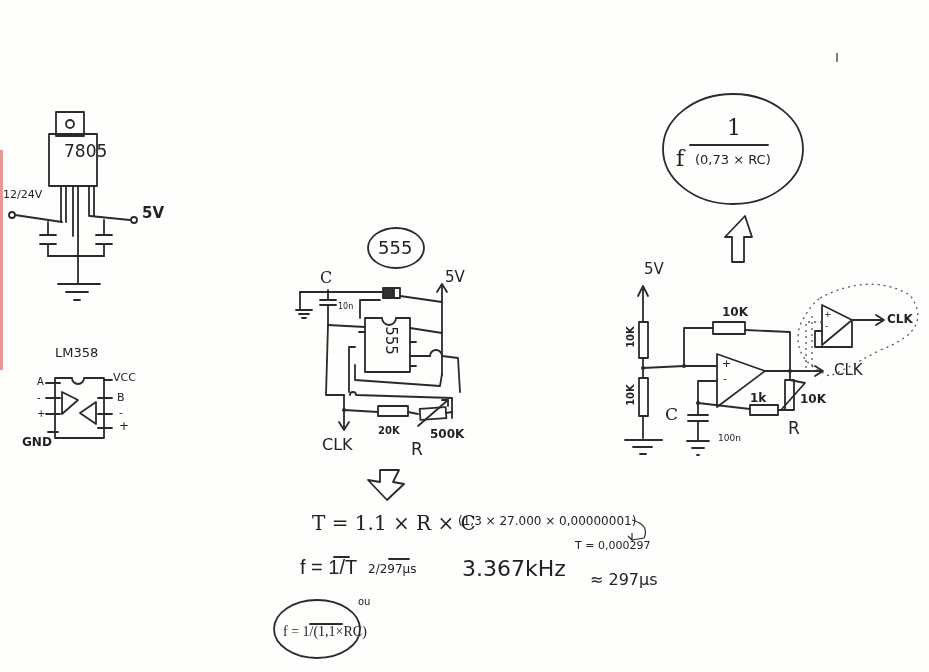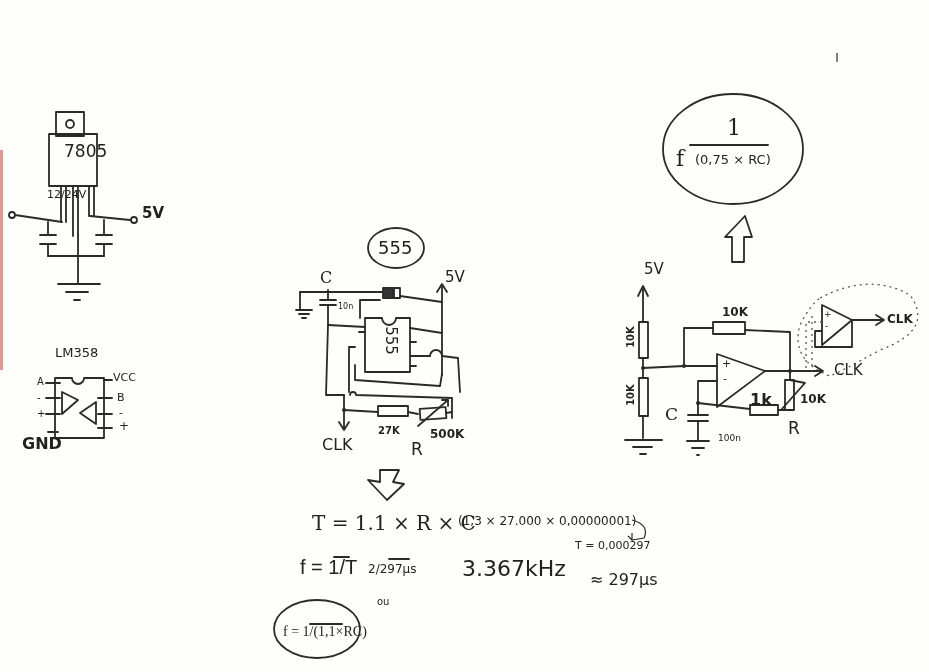--- a/index.html
+++ b/index.html
@@ -180,62 +180,62 @@
     <path class="ink" d="M822 331 L815 331 L815 347 L852 347 L852 320"></path>
     <path class="dash" d="M822 322 L806 322 L806 371"></path>
     <path class="dash" d="M812 316 L812 371"></path>
     <path class="dash" d="M820 298 Q870 272 910 295 Q935 330 880 350 Q840 372 830 376 Q790 360 800 325 Q810 305 820 298"></path>
   </g>
 
   <line class="thin" x1="837" y1="53" x2="837" y2="62"></line>
 </svg>
 
 <div class="lbl" style="left:52px;top:143px;font-size:17px;margin-left:12px;">7805</div>
-<div class="lbl" style="left:3px;top:189px;font-size:11px;padding-left:44px;">12/24V</div>
+<div class="lbl" style="left:3px;top:189px;font-size:11px;">12/24V</div>
 <div class="lbl" style="left:142px;top:206px;font-size:15px;font-weight:bold;">5V</div>
 
 <div class="lbl" style="left:55px;top:346px;font-size:13px;">LM358</div>
 <div class="lbl" style="left:37px;top:377px;font-size:10px;">A</div>
 <div class="lbl" style="left:37px;top:393px;font-size:10px;">-</div>
 <div class="lbl" style="left:37px;top:409px;font-size:10px;">+</div>
-<div class="lbl" style="left:22px;top:436px;font-size:16px;font-weight:bold;">GND</div>
+<div class="lbl" style="left:22px;top:436px;font-size:12px;font-weight:bold;">GND</div>
 <div class="lbl" style="left:113px;top:372px;font-size:11px;">VCC</div>
 <div class="lbl" style="left:117px;top:392px;font-size:11px;">B</div>
 <div class="lbl" style="left:119px;top:407px;font-size:11px;">-</div>
 <div class="lbl" style="left:119px;top:420px;font-size:12px;">+</div>
 
 <div class="lbl" style="left:378px;top:239px;font-size:18px;">555</div>
 <div class="lbl" style="left:376px;top:333px;font-size:15px;transform:rotate(90deg);">555</div>
 <div class="lbl" style="left:320px;top:270px;font-size:16px;font-family:'DejaVu Serif',serif;">C</div>
 <div class="lbl" style="left:338px;top:303px;font-size:8px;">10n</div>
 <div class="lbl" style="left:445px;top:270px;font-size:15px;">5V</div>
-<div class="lbl" style="left:378px;top:426px;font-size:10px;font-weight:bold;">27K</div>
+<div class="lbl" style="left:378px;top:426px;font-size:10px;font-weight:bold;">20K</div>
 <div class="lbl" style="left:430px;top:428px;font-size:12px;font-weight:bold;">500K</div>
 <div class="lbl" style="left:411px;top:441px;font-size:17px;">R</div>
 <div class="lbl" style="left:322px;top:437px;font-size:16px;">CLK</div>
 
 <div class="lbl" style="left:312px;top:513px;font-size:20px;font-family:'DejaVu Serif',serif;">T = 1.1 × R × C</div>
 <div class="lbl" style="left:458px;top:515px;font-size:12px;">(1,3 × 27.000 × 0,00000001)</div>
 <div class="lbl" style="left:575px;top:540px;font-size:11px;">T = 0,000297</div>
 <div class="lbl" style="left:590px;top:572px;font-size:16px;">≈ 297μs</div>
 <div class="lbl" style="left:300px;top:557px;font-size:20px;font-family:Liberation Sans, sans-serif;">f = 1/T</div>
 <div class="lbl" style="left:368px;top:563px;font-size:12px;">2/297μs</div>
 <div class="lbl" style="left:462px;top:558px;font-size:22px;text-align:right;">3.367kHz</div>
-<div class="lbl" style="left:358px;top:597px;font-size:10px;margin-left:19px;">ou</div>
+<div class="lbl" style="left:358px;top:597px;font-size:10px;">ou</div>
 <div class="lbl" style="left:283px;top:625px;font-size:14px;font-family:Liberation Serif, serif;">f = 1/(1,1×RC)</div>
 
 <div class="lbl" style="left:727px;top:117px;font-size:22px;font-family:'DejaVu Serif',serif;">1</div>
 <div class="lbl" style="left:676px;top:148px;font-size:22px;font-family:'DejaVu Serif',serif;">f</div>
-<div class="lbl" style="left:695px;top:153px;font-size:13px;">(0,75 × RC)</div>
+<div class="lbl" style="left:695px;top:153px;font-size:13px;">(0,73 × RC)</div>
 
 <div class="lbl" style="left:644px;top:262px;font-size:15px;">5V</div>
 <div class="lbl" style="left:620px;top:332px;font-size:10px;transform:rotate(-90deg);font-weight:bold;">10K</div>
 <div class="lbl" style="left:620px;top:390px;font-size:10px;transform:rotate(-90deg);font-weight:bold;">10K</div>
 <div class="lbl" style="left:722px;top:306px;font-size:12px;font-weight:bold;">10K</div>
-<div class="lbl" style="left:750px;top:392px;font-size:16px;font-weight:bold;">1k</div>
+<div class="lbl" style="left:750px;top:392px;font-size:12px;font-weight:bold;">1k</div>
 <div class="lbl" style="left:800px;top:393px;font-size:12px;font-weight:bold;">10K</div>
 <div class="lbl" style="left:788px;top:420px;font-size:17px;">R</div>
 <div class="lbl" style="left:665px;top:406px;font-size:17px;font-family:'DejaVu Serif',serif;">C</div>
 <div class="lbl" style="left:718px;top:434px;font-size:9px;font-weight:normal;">100n</div>
 <div class="lbl" style="left:834px;top:363px;font-size:15px;">CLK</div>
 <div class="lbl" style="left:887px;top:313px;font-size:12px;font-weight:bold;">CLK</div>
 <div class="lbl" style="left:722px;top:358px;font-size:11px;">+</div>
 <div class="lbl" style="left:723px;top:373px;font-size:11px;">-</div>
 <div class="lbl" style="left:824px;top:310px;font-size:9px;">+</div>
 <div class="lbl" style="left:825px;top:322px;font-size:9px;">-</div>

